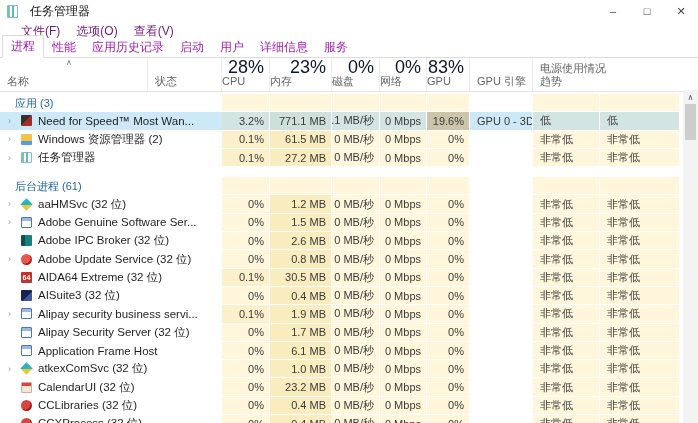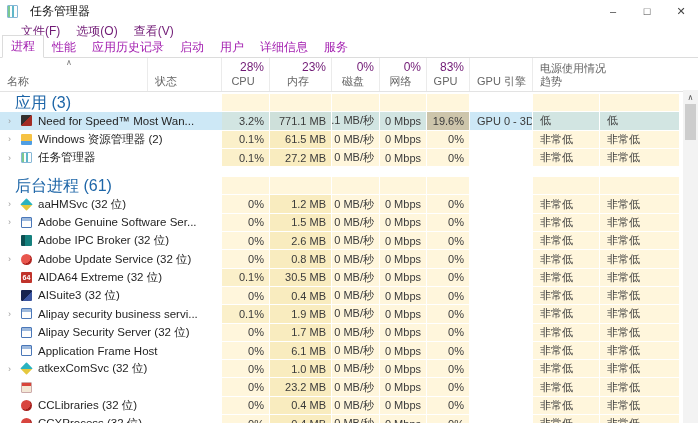--- a/index.html
+++ b/index.html
@@ -16,41 +16,41 @@
   .menubar{height:18px;display:flex;align-items:flex-end;padding-left:7px;font-size:12px;color:#701a75;margin-left:6px;}
   .menu-item{padding:0 8px;}
   
   .tabbar{height:18px;display:flex;align-items:flex-end;border-bottom:1px solid #dcdcdc;padding-left:2px;}
   .tab{font-size:12px;color:#a21caf;padding:2px 8px 2px 8px;margin-bottom:-1px;}
   .tab.selected{background:#fff;border:1px solid #dcdcdc;border-bottom:1px solid #fff;}
   
   .header{height:34px;display:flex;border-bottom:1px solid #e3e3e3;}
   .hcell{border-right:1px solid #ebebeb;display:flex;flex-direction:column;justify-content:flex-end;
          padding-bottom:3px;font-size:11px;color:#666;}
-  .hcell .pct{font-size:12px;color:#701a75;text-align:right;padding-right:5px;line-height:15px;}
+  .hcell .pct{font-size:18px;color:#0f172a;text-align:right;padding-right:5px;line-height:15px;}
   .hcell .lbl{line-height:13px;}
-  .lbl.r{text-align:center;padding-right:5px;}
+  .lbl.r{text-align:left;padding-right:5px;}
   .lbl.l{text-align:left;padding-left:7px;}
   .hname{width:148px;position:relative;}
   .hname .sort{position:absolute;top:0px;left:66px;font-size:8px;color:#777;}
   .hstatus{width:74px;}
   .w-cpu{width:48px}.w-mem{width:62px}.w-disk{width:48px}.w-net{width:47px}.w-gpu{width:43px}
   .w-eng{width:63px}.w-pow{width:67px}.w-trend{width:80px}
   
   .body{position:absolute;top:92px;left:0;width:680px;bottom:0;overflow:hidden;}
   .row{display:flex;height:18.3px;align-items:stretch;}
   .row.grp{margin-top:2px;}
   .spacer{height:8px;}
   .cell{border-right:1px solid #fff;border-bottom:1px solid #fff;font-size:11px;color:#3a3a3a;
         display:flex;align-items:center;overflow:hidden;white-space:nowrap;}
   .cell.num{justify-content:flex-end;padding-right:5px;}
   .cell.txt{justify-content:flex-start;padding-left:7px;}
   .namecell{width:222px;display:flex;align-items:center;padding-left:8px;font-size:11.5px;
             color:#1f1f1f;border-bottom:1px solid #fff;overflow:hidden;white-space:nowrap;}
-  .grplabel{width:222px;display:flex;align-items:center;padding-left:15px;font-size:16px;
+  .grplabel{width:222px;display:flex;align-items:center;padding-left:15px;font-size:11px;
             color:var(--group-text);}
   .chev{width:13px;font-size:9px;color:#9a9a9a;flex:0 0 13px;}
   .icon{width:11px;height:11px;flex:0 0 11px;margin-right:6px;border-radius:1px;position:relative;}
   
   .hb{background:var(--heat-base);}  .hm{background:var(--heat-mem);}  .hw{background:var(--heat-warm);}
   .sb{background:var(--sel-heat);}   .sm{background:var(--sel-heat-mem);} .sg{background:var(--sel-gpu-hot);}
   .selbg{background:var(--sel-bg);}
   
   .i-nfs{background:linear-gradient(135deg,#33302f 0 48%,#a32c24 48%);}
   .i-explorer{background:linear-gradient(180deg,#f6c243 0 60%,#4f9ee3 60%);}
@@ -353,20 +353,21 @@
         <div class="cell w-net num hb">0 Mbps</div>
         <div class="cell w-gpu num hb">0%</div>
         <div class="cell w-eng txt "></div>
         <div class="cell w-pow txt hb">非常低</div>
         <div class="cell w-trend txt hb">非常低</div>
       </div>
       <div class="row">
         <div class="namecell">
           <span class="chev"></span>
           <span class="icon i-calendar"></span>
+          <span>CalendarUI (32 位)</span>
         </div>
         <div class="cell w-cpu num hb">0%</div>
         <div class="cell w-mem num hm">23.2 MB</div>
         <div class="cell w-disk num hb">0 MB/秒</div>
         <div class="cell w-net num hb">0 Mbps</div>
         <div class="cell w-gpu num hb">0%</div>
         <div class="cell w-eng txt "></div>
         <div class="cell w-pow txt hb">非常低</div>
         <div class="cell w-trend txt hb">非常低</div>
       </div>

